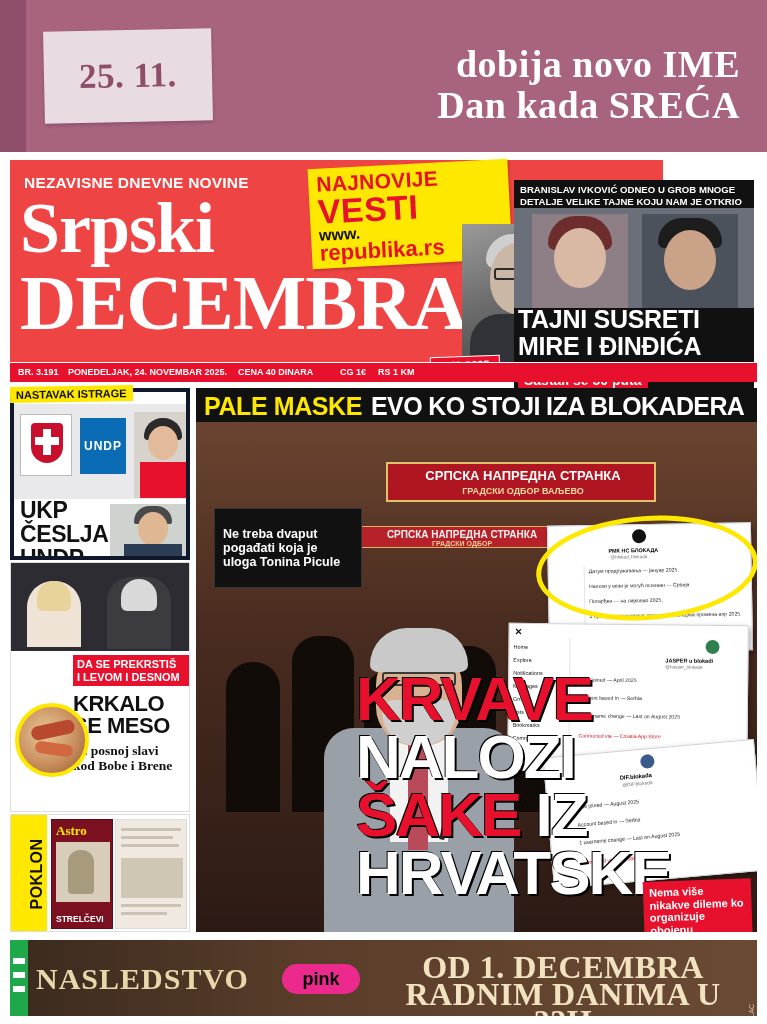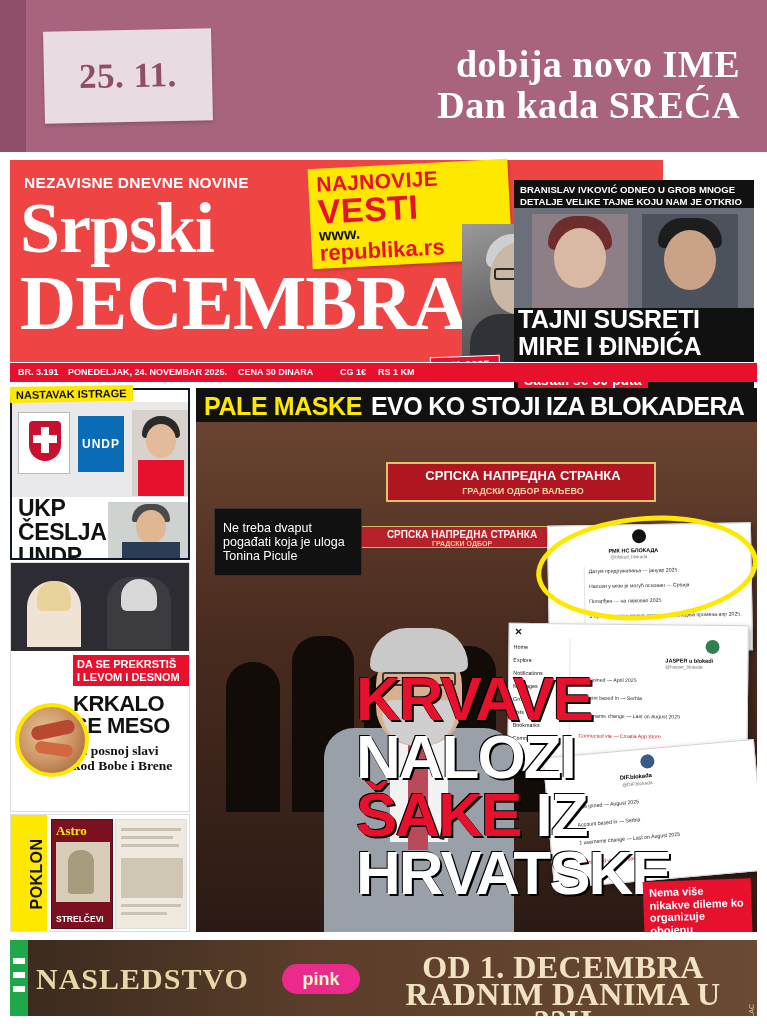--- a/index.html
+++ b/index.html
@@ -128,21 +128,21 @@
     position: absolute; top: 4px; color: #fff; font-size: 9px; font-weight: 700;
   }
 
   .nastavak {
     position: absolute; left: 10px; top: 386px; z-index: 5;
     background: #ffe800; color: #111; font-size: 11px; font-weight: 700;
     padding: 2px 6px; transform: rotate(-1deg);
   }
   .box-undp {
     position: absolute; left: 10px; top: 388px; width: 180px; height: 172px;
-    background: #ffffff; border: 2px solid #0f172a; overflow: hidden;
+    background: #ffffff; border: 4px solid #0f172a; overflow: hidden;
   }
   .undp-photo { position:absolute; left:0; top:12px; width:180px; height:95px; background:#e9e9ec; }
   .undp-crest { position:absolute; left:6px; top:10px; width:52px; height:62px; background:#fff; border:1px solid #bbb; }
   .undp-crest .shield { position:absolute; left:10px; top:8px; width:32px; height:40px; background:#c8102e; border-radius:4px 4px 16px 16px; }
   .undp-crest .cross { position:absolute; left:22px; top:14px; width:8px; height:26px; background:#fff;}
   .undp-crest .cross2 { position:absolute; left:14px; top:22px; width:24px; height:8px; background:#fff;}
   .undp-logo { position:absolute; left:66px; top:14px; width:46px; height:56px; background:#0a6cb4; color:#fff;
                font-size:12px; font-weight:700; display:flex; align-items:center; justify-content:center; letter-spacing:1px;}
   .undp-person { position:absolute; left:120px; top:8px; width:56px; height:86px; background:#d8d2cc;}
   .undp-person .h { position:absolute; left:14px; top:14px; width:30px; height:34px; background:#e3bb9b; border-radius:50%;}
@@ -236,22 +236,22 @@
   .sns-sign2 {
     position:absolute; left:160px; top:104px; width:210px; height:22px;
     background:#c0202b; border:1px solid #e3c06a; opacity:.92;
   }
   .sns-sign2 .l1 { position:absolute; left:0; top:2px; width:210px; text-align:center; color:#fff; font-size:10px; font-weight:700;}
   .sns-sign2 .l2 { position:absolute; left:0; top:13px; width:210px; text-align:center; color:#f0d9a0; font-size:7px; font-weight:700;}
   .silhouette { position:absolute; bottom:120px; background:#120c09; border-radius:26px 26px 0 0; }
 
   .quote-box {
     position:absolute; left:18px; top:120px; width:148px;
-    background:#111; color:#fff; font-size:12.5px; font-weight:400; line-height:14px;
-    padding:12px 8px; border:1px solid #333;
+    background:#111; color:#fff; font-size:12.5px; font-weight:700; line-height:14px;
+    padding:18px 8px; border:1px solid #333;
   }
 
   
   .tw-card {
     position:absolute; background:#ffffff; border:1px solid #d0d3d6;
     box-shadow: 2px 3px 6px rgba(0,0,0,.35); overflow:hidden;
   }
   .tw1 { left:352px; top:136px; width:204px; height:128px; transform:rotate(-1deg); }
   .tw2 { left:312px; top:236px; width:240px; height:148px; transform:rotate(.6deg); }
   .tw3 { left:352px; top:360px; width:212px; height:132px; transform:rotate(-5deg); }
@@ -300,21 +300,21 @@
     overflow:hidden;
   }
   .ad-left-bars { position:absolute; left:0; top:0; width:18px; height:76px; background:#1fa84a; }
   .ad-left-bars div { position:absolute; left:3px; width:12px; height:6px; background:#fff; }
   .ad-nasledstvo {
     position:absolute; left:26px; top:22px; color:#e8d7a8;
     font-family:"Liberation Serif", serif; font-size:30px; font-weight:700; letter-spacing:1px;
   }
   .ad-pink {
     position:absolute; left:272px; top:24px; width:78px; height:30px;
-    background:#ec2a8e; border-radius:16px; color:#fef9c3;
+    background:#ec2a8e; border-radius:16px; color:#000000;
     font-size:18px; font-weight:700; display:flex; align-items:center; justify-content:center;
   }
   .ad-right {
     position:absolute; right:14px; top:14px; width:360px; text-align:center;
     color:#f2e3c0; font-family:"Liberation Serif", serif;
     font-size:32px; font-weight:700; line-height:27px; letter-spacing:.5px;
   }
   .ad-credit {
     position:absolute; right:2px; bottom:12px; color:#cfc4ac; font-size:7px;
     transform: rotate(-90deg); transform-origin: right bottom;
@@ -372,21 +372,21 @@
       <div class="tr-title">
         <div>TAJNI SUSRETI</div>
         <div>MIRE I ĐINĐIĆA</div>
       </div>
       <div class="tr-sub">Sastali se 50 puta</div>
     </div>
 
     <div class="mast-footer">
       <span class="mf" style="left:8px;">BR. 3.191</span>
       <span class="mf" style="left:58px;">PONEDELJAK, 24. NOVEMBAR 2025.</span>
-      <span class="mf" style="left:228px;">CENA 30 DINARA</span>
+      <span class="mf" style="left:228px;">CENA 40 DINARA</span>
       <span class="mf" style="left:330px;">CG 1€</span>
       <span class="mf" style="left:368px;">RS 1 KM</span>
     </div>
   </div>
 
   <div class="nastavak">NASTAVAK ISTRAGE</div>
 
   <div class="box-undp">
     <div class="undp-photo">
       <div class="undp-crest">

